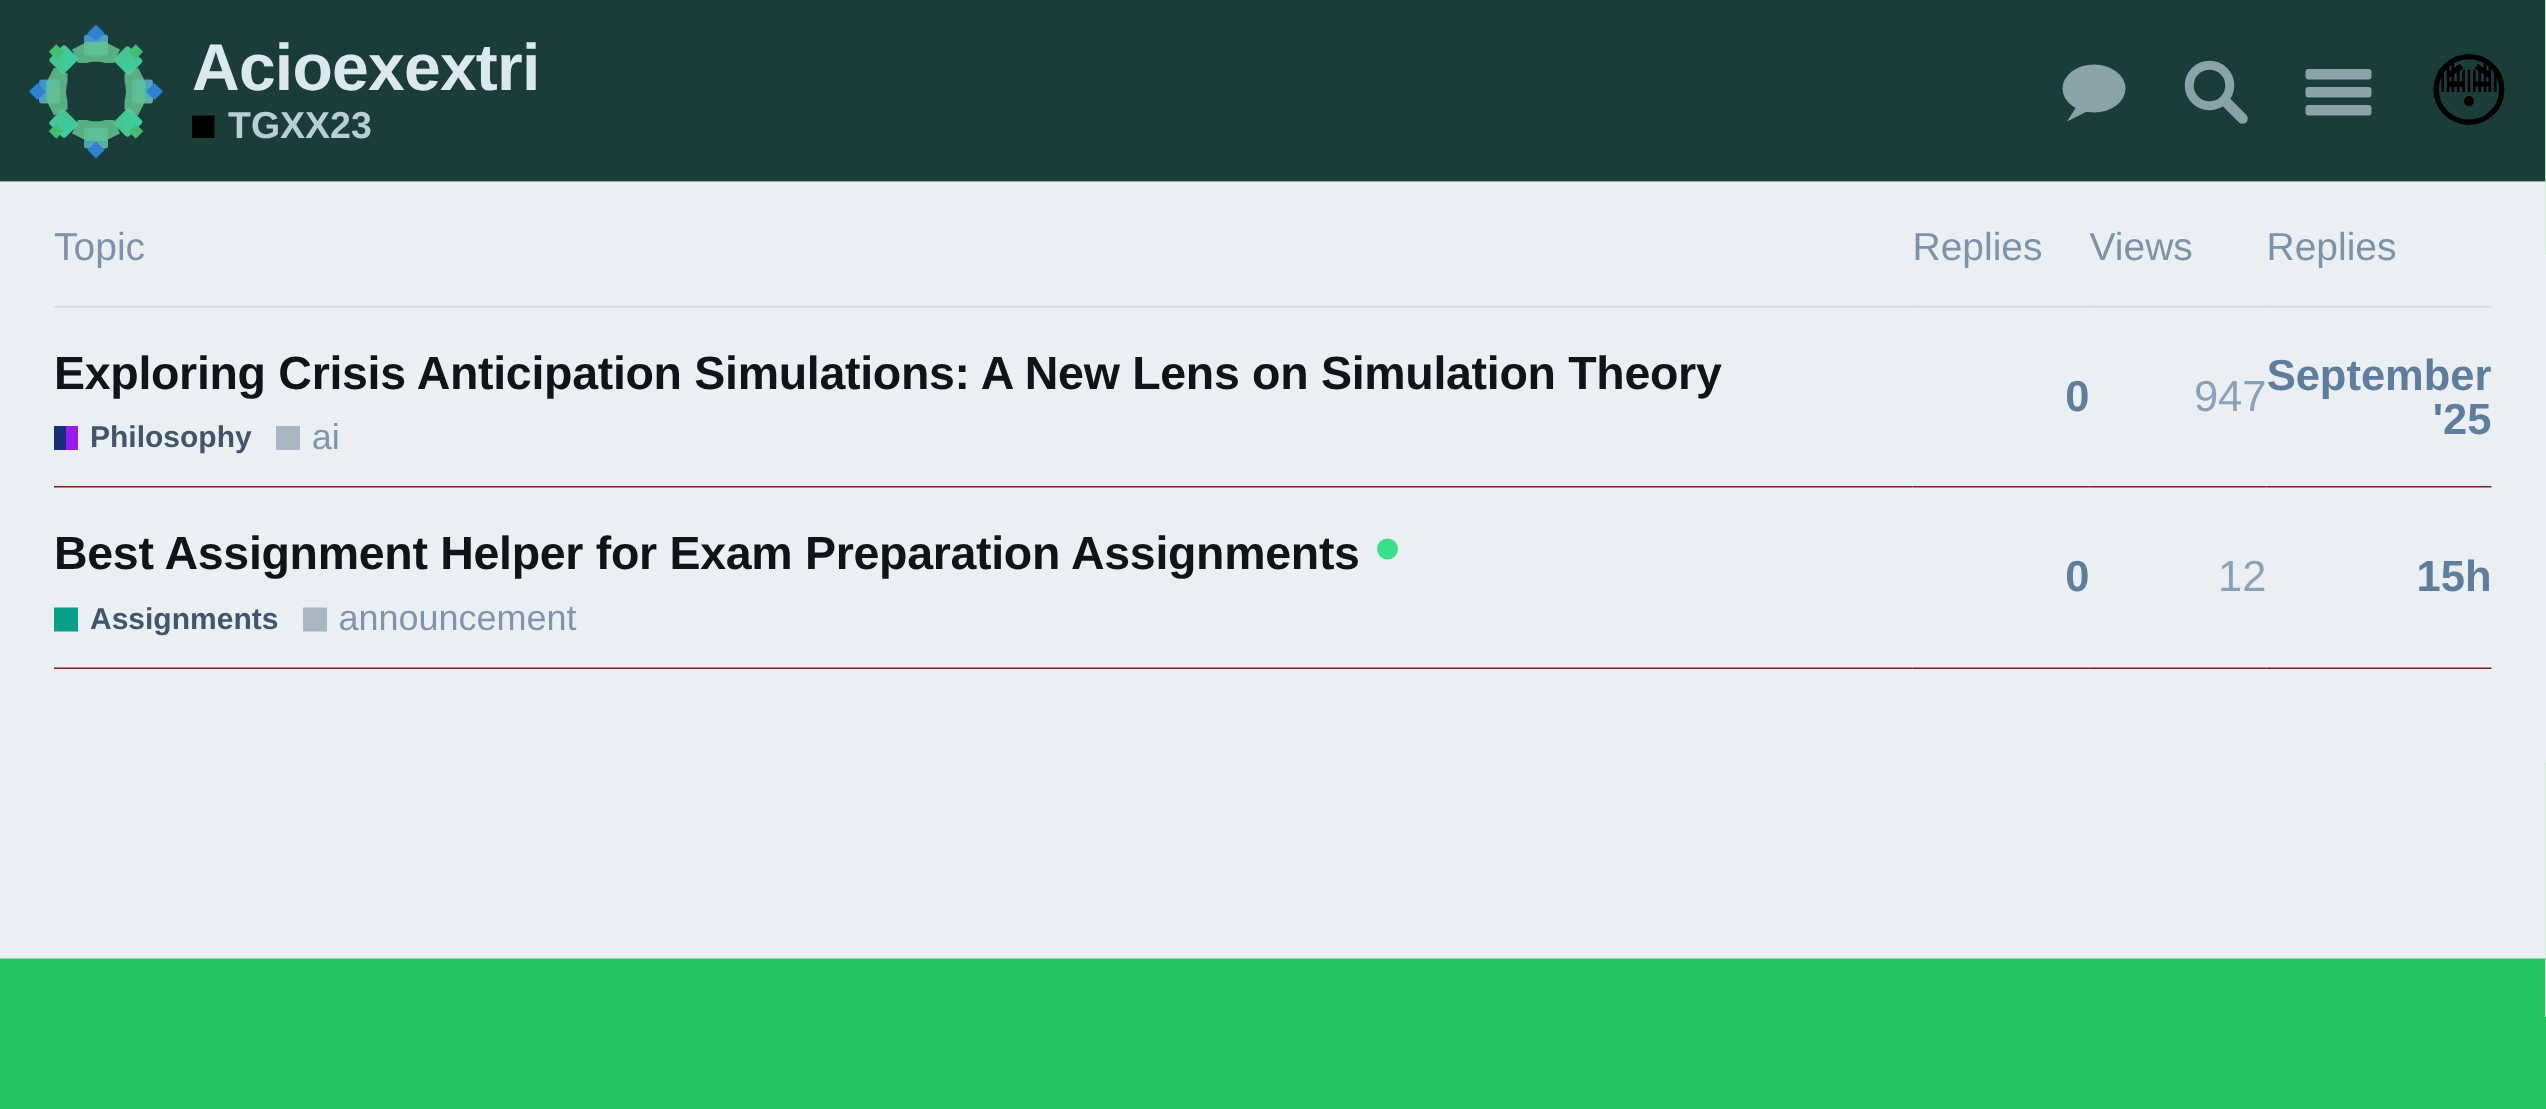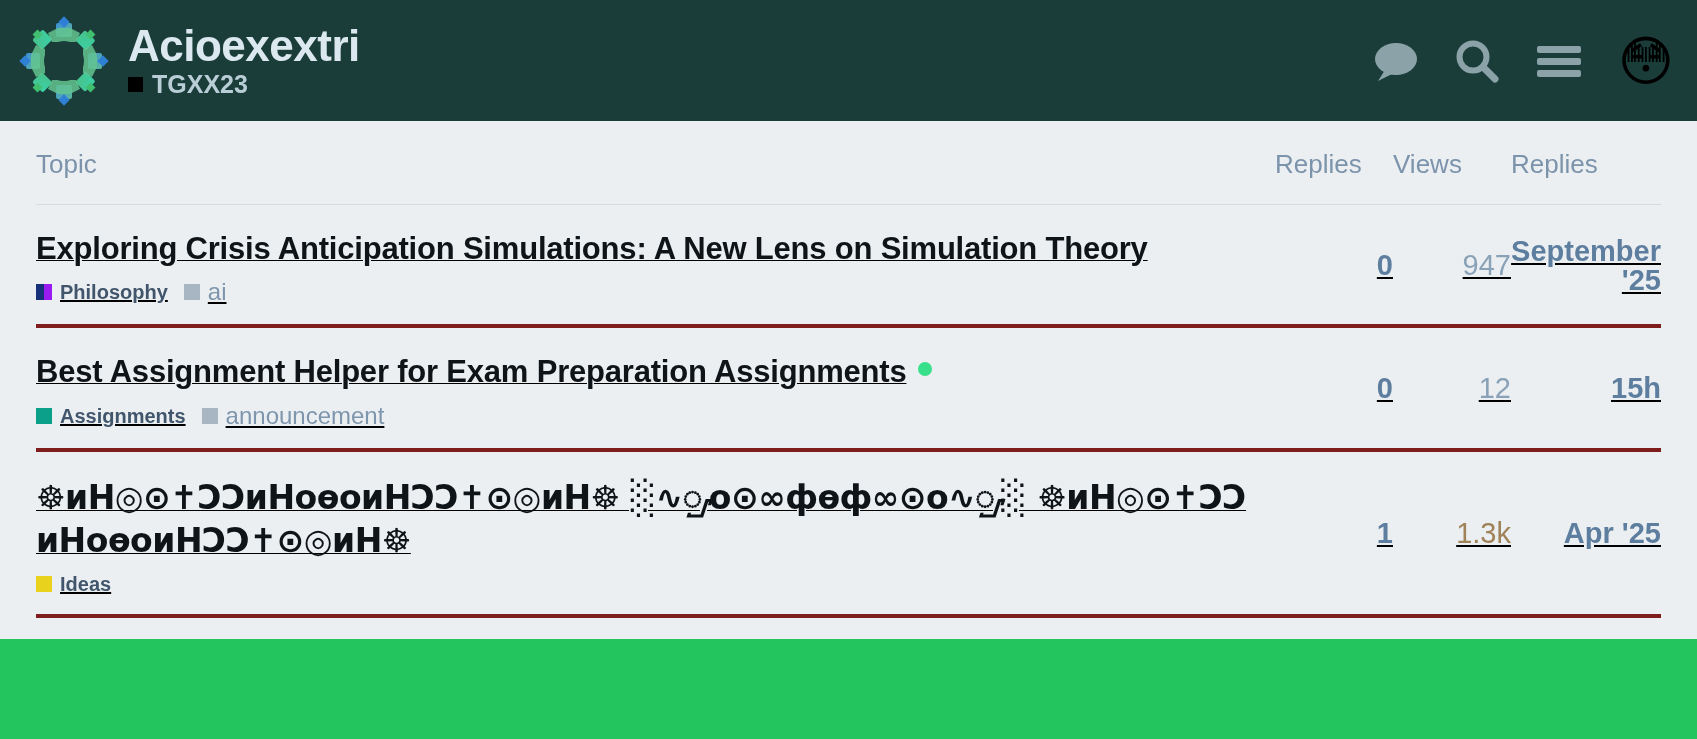--- a/index.html
+++ b/index.html
@@ -131,24 +131,23 @@
     vertical-align: middle;
   }
   table.topic-list thead th.col-topic { text-align: left; }
 
   .col-topic   { width: auto; }
   .col-replies { width: 118px; }
   .col-views   { width: 118px; }
   .col-activity{ width: 150px; }
 
   table.topic-list tbody td {
-    border-bottom: 4px solid #7f1d1d;
+    border-bottom: 1px solid #7f1d1d;
     padding: 22px 0 20px 0;
     vertical-align: middle;
-    text-decoration: underline;
   }
   table.topic-list tbody td.cell-topic {
     padding-right: 26px;
     vertical-align: top;
     padding-top: 24px;
   }
 
   .topic-title {
     font-size: 31px;
     font-weight: bold;
@@ -369,31 +368,17 @@
                 <span class="tag-item">
                   <span class="tag-badge" style="background: rgb(168, 182, 196);"></span>
                   <span class="tag-label-tag">announcement</span>
                 </span>
               </div>
             </td>
             <td class="num-cell"><span class="replies-num">0</span></td>
             <td class="num-cell"><span class="views-num">12</span></td>
             <td class="num-cell"><span class="activity-num">15h</span></td>
           </tr>
-          <tr>
-            <td class="cell-topic">
-              <div><span class="topic-title-symbolic">☸иН◎⊙✝ↃƆиНᴏɵᴏиНↃƆ✝⊙◎иН☸ ░∿ᮡᴏ⊙∞фɵф∞⊙ᴏ∿ᮡ░ ☸иН◎⊙✝ↃƆиНᴏɵᴏиНↃƆ✝⊙◎иН☸</span></div>
-              <div class="tag-row">
-                <span class="tag-item">
-                  <span class="tag-badge" style="background: rgb(232, 210, 30);"></span>
-                  <span class="tag-label-category">Ideas</span>
-                </span>
-              </div>
-            </td>
-            <td class="num-cell"><span class="replies-num">1</span></td>
-            <td class="num-cell"><span class="views-num hot">1.3k</span></td>
-            <td class="num-cell"><span class="activity-num">Apr '25</span></td>
-          </tr>
         </tbody>
     </table>
   </div>
 
 </div>
 
 </body></html>

